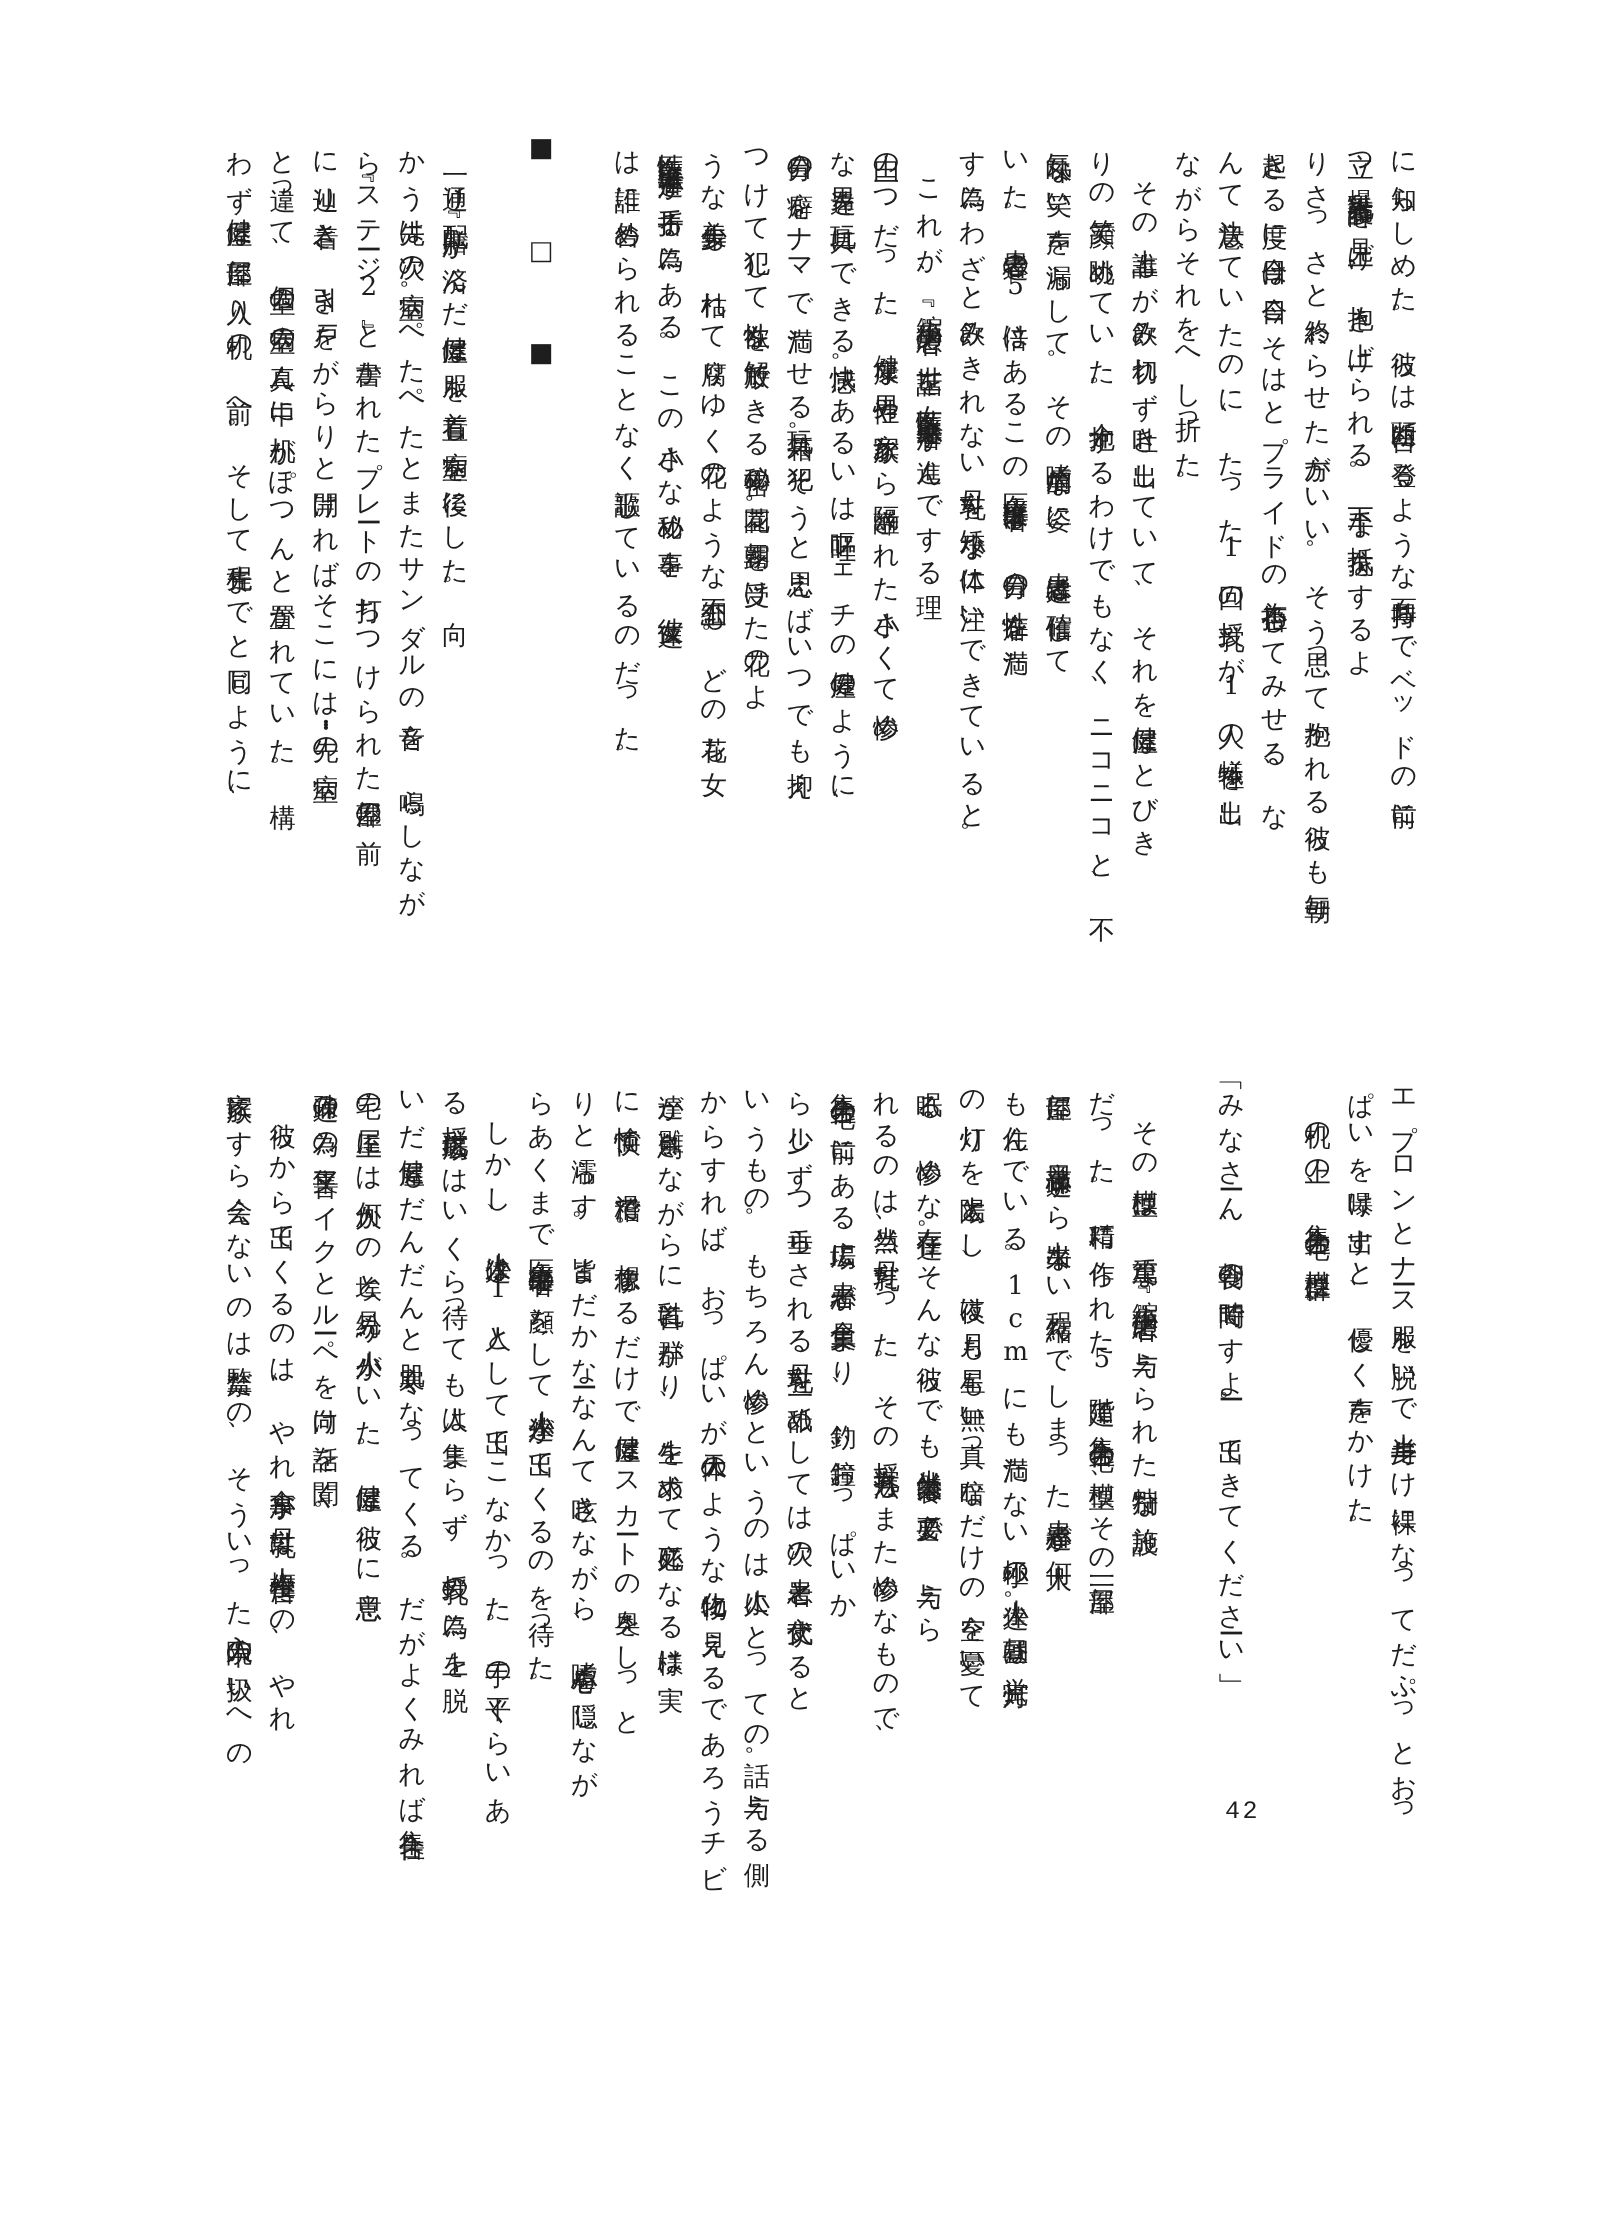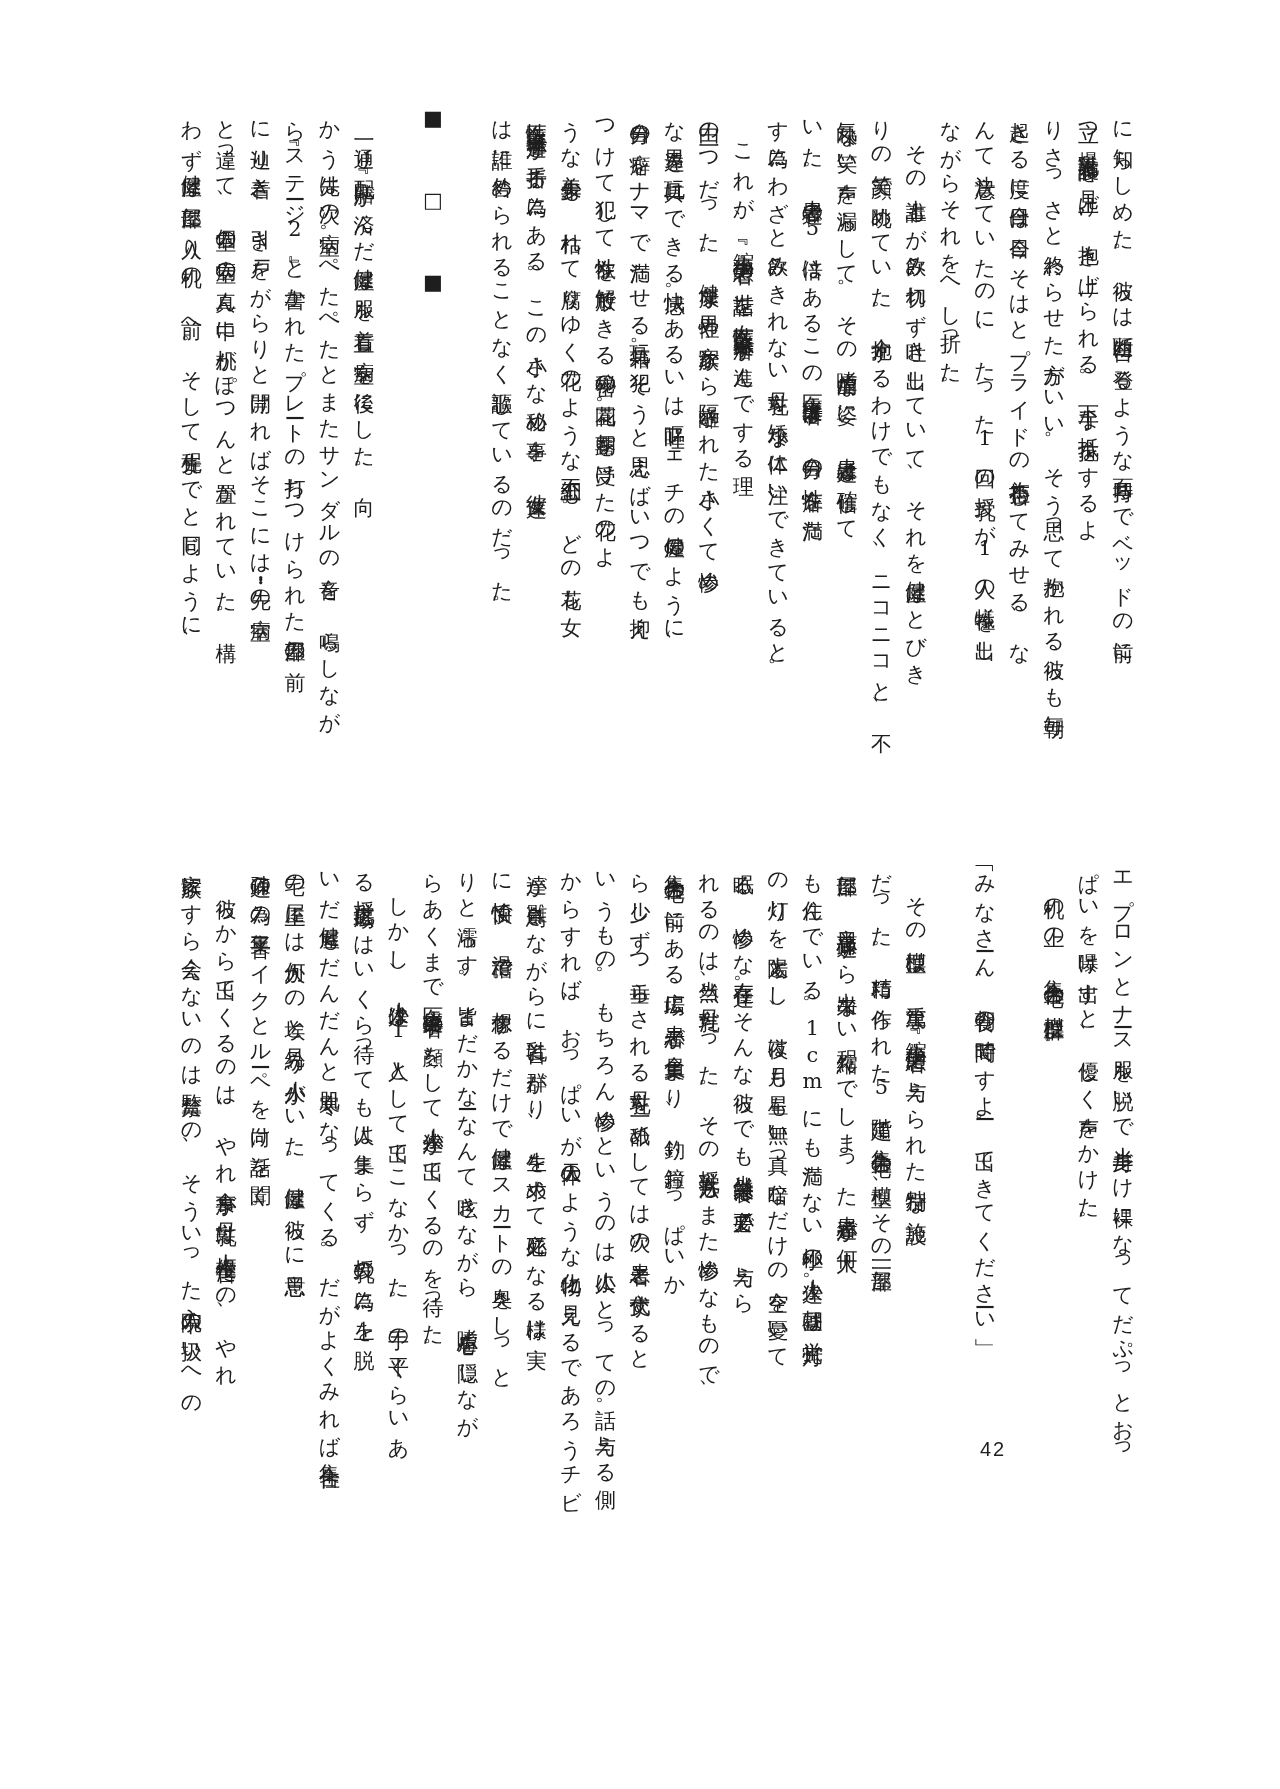--- a/index.html
+++ b/index.html
@@ -14,21 +14,21 @@
     font-size:21px;letter-spacing:2.5px;color:#1e1e1e;
   }
   #top-block{top:106px;height:724px;}
   #bottom-block{top:858px;height:700px;}
   .tcol{line-height:34.5px;margin:0;}
   .tcol.blank{width:34.5px;}
   .tcol.divider-col{letter-spacing:58px;}
   #page-number{
     position:absolute;left:980px;top:1438px;
     font-size:20px;letter-spacing:2px;color:#1e1e1e;
-    font-family:Liberation Sans, sans-serif;
+    font-family:Liberation Mono, monospace;
   }
 </style>
 </head>
 <body>
 
 <div id="top-block" class="vblock">
   <div class="tcol">に知らしめた。彼らは断頭台に登るような面持ちでベッドの前に</div>
   <div class="tcol">立つ爆乳看護師を見上げ、抱き上げられる。下手な抵抗をするよ</div>
   <div class="tcol">りさっさと終わらせた方がいい。そう思って抱かれる彼らも毎朝</div>
   <div class="tcol">起きる度に今日は今日こそはとプライドの為拒否してみせる、な</div>

